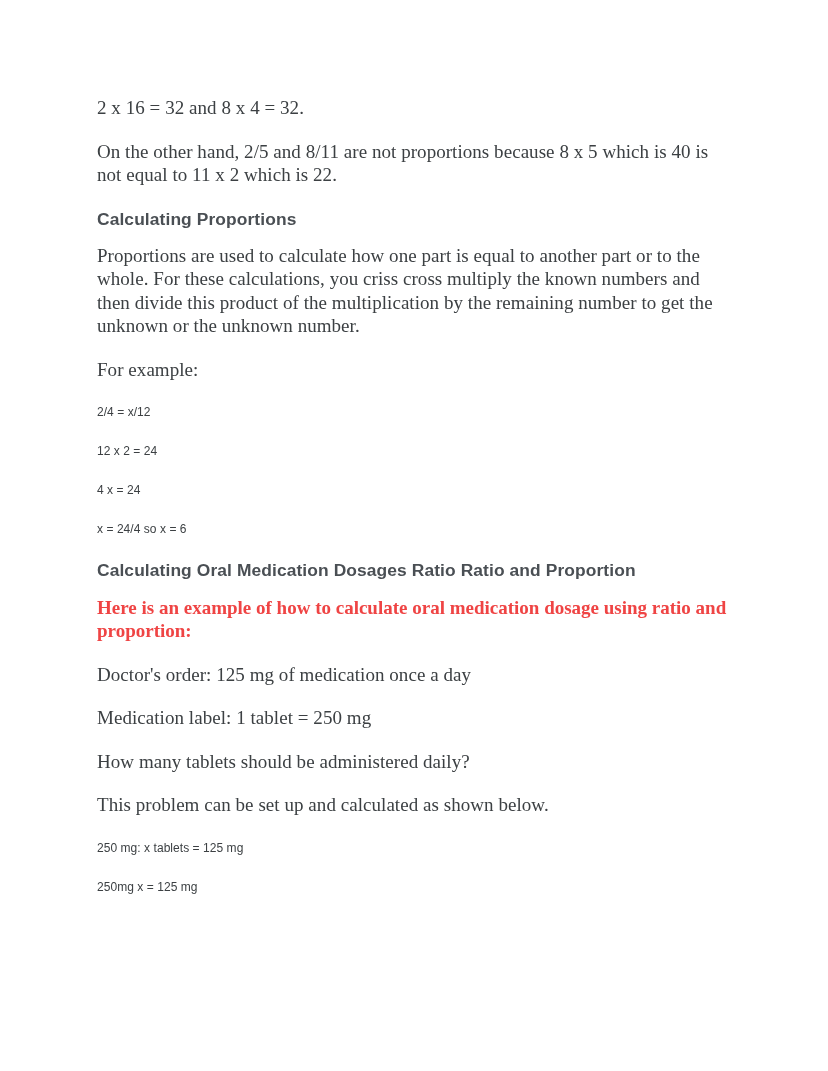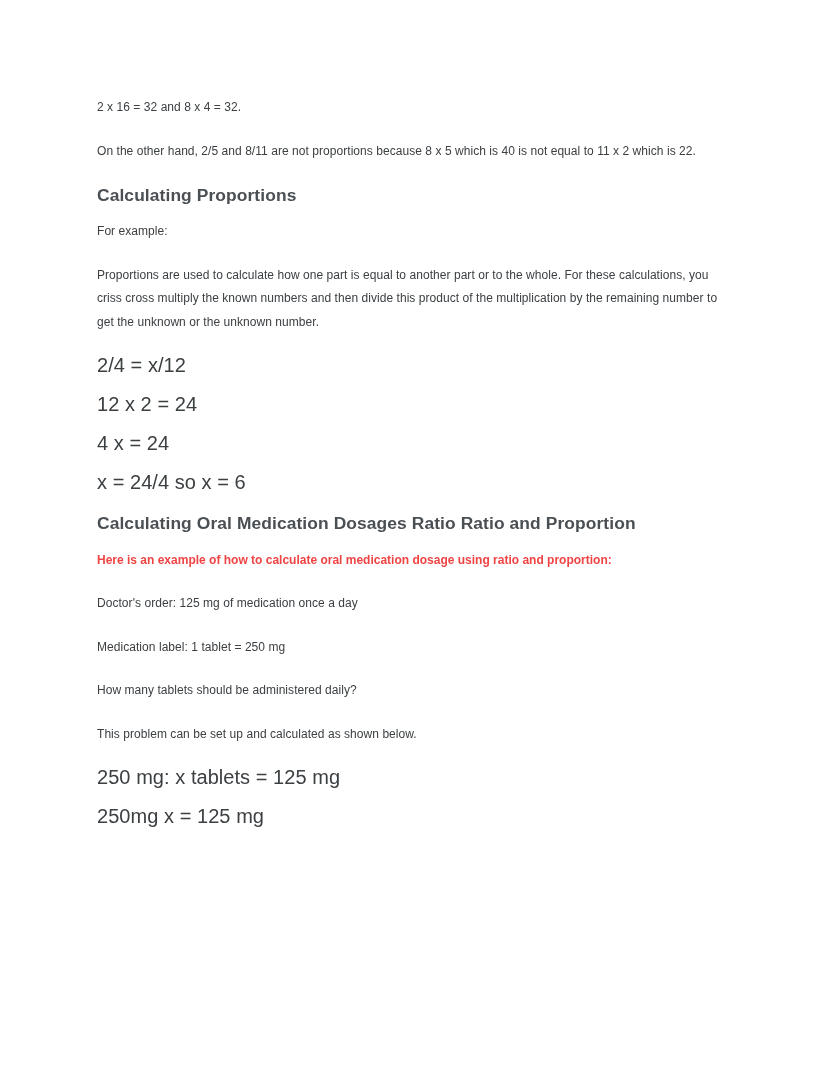--- a/index.html
+++ b/index.html
@@ -19,33 +19,34 @@
     overflow: hidden;
     box-sizing: border-box;
   }
   .content {
     position: absolute;
     left: 97px;
     top: 96px;
     width: 630px;
   }
   .para {
-    font-size: 12px;
+    font-size: 19px;
     line-height: 23.5px;
     color: #3c4043;
     margin: 0 0 20px 0;
     letter-spacing: 0.05px;
+    font-family: Liberation Serif, serif;
   }
   .para.bold {
     font-weight: bold;
     color: #ef4444;
     letter-spacing: 0px;
   }
   .eq {
-    font-size: 20px;
+    font-size: 12px;
     line-height: 23.5px;
     color: #3c4043;
     margin: 0 0 15.5px 0;
     letter-spacing: 0.05px;
   }
   .heading {
     font-size: 17.4px;
     line-height: 25px;
     font-weight: bold;
     color: #4a4f54;
@@ -63,23 +64,23 @@
 <div class="page">
   <div class="content">
 
     <p class="para">2 x 16 = 32 and 8 x 4 = 32.</p>
 
 
     <p class="para">On the other hand, 2/5 and 8/11 are not proportions because 8 x 5 which is 40 is not equal to 11 x 2 which is 22.</p>
 
     <h2 class="heading">Calculating Proportions</h2>
 
+    <p class="para">Proportions are used to calculate how one part is equal to another part or to the whole. For these calculations, you criss cross multiply the known numbers and then divide this product of the multiplication by the remaining number to get the unknown or the unknown number.</p>
+
     <p class="para">For example:</p>
-
-    <p class="para">Proportions are used to calculate how one part is equal to another part or to the whole. For these calculations, you criss cross multiply the known numbers and then divide this product of the multiplication by the remaining number to get the unknown or the unknown number.</p>
 
     <p class="eq">2/4 = x/12</p>
 
     <p class="eq">12 x 2 = 24</p>
 
     <p class="eq">4 x = 24</p>
 
     <p class="eq">x = 24/4 so x = 6</p>
 
     <h2 class="heading second">Calculating Oral Medication Dosages Ratio Ratio and Proportion</h2>

